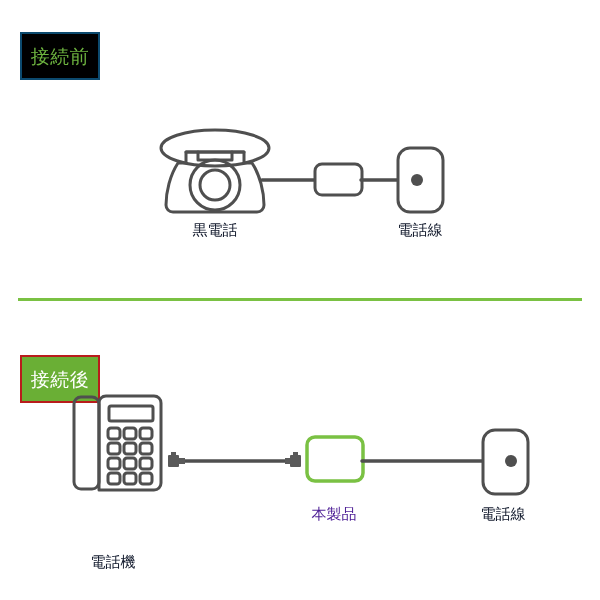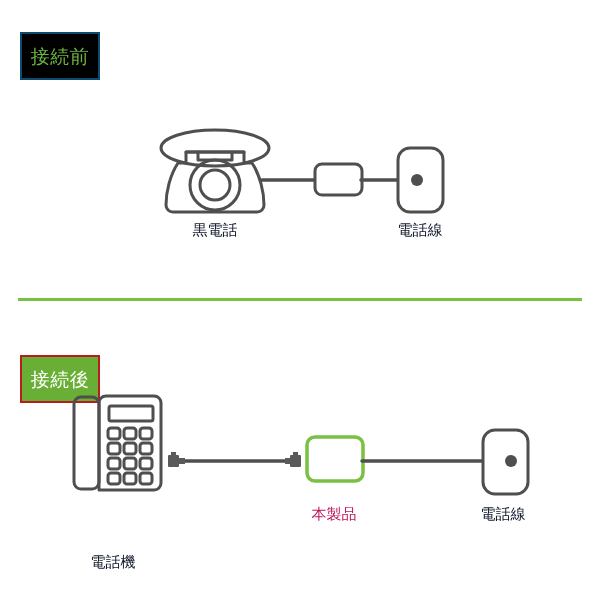--- a/index.html
+++ b/index.html
@@ -76,21 +76,21 @@
   
   .caption {
     position: absolute;
     font-size: 15px;
     line-height: 1;
     color: #0f172a;
     white-space: nowrap;
     text-align: center;
     transform: translateX(-50%);
   }
-  .caption.green { color: #be185d; }
+  .caption.green { color: #4c1d95; }
 
   .cap-kurodenwa  { left: 215px; top: 222px; }
   .cap-line-top   { left: 420px; top: 222px; }
   .cap-denwaki    { left: 113px; top: 506px; margin-top: 48px; }
   .cap-cord       { left: 232px; top: 505px; font-size: 16px; letter-spacing: 0.5px; }
   .cap-product    { left: 334px; top: 506px; }
   .cap-line-bot   { left: 503px; top: 506px; }
 </style>
 </head>
 <body>

